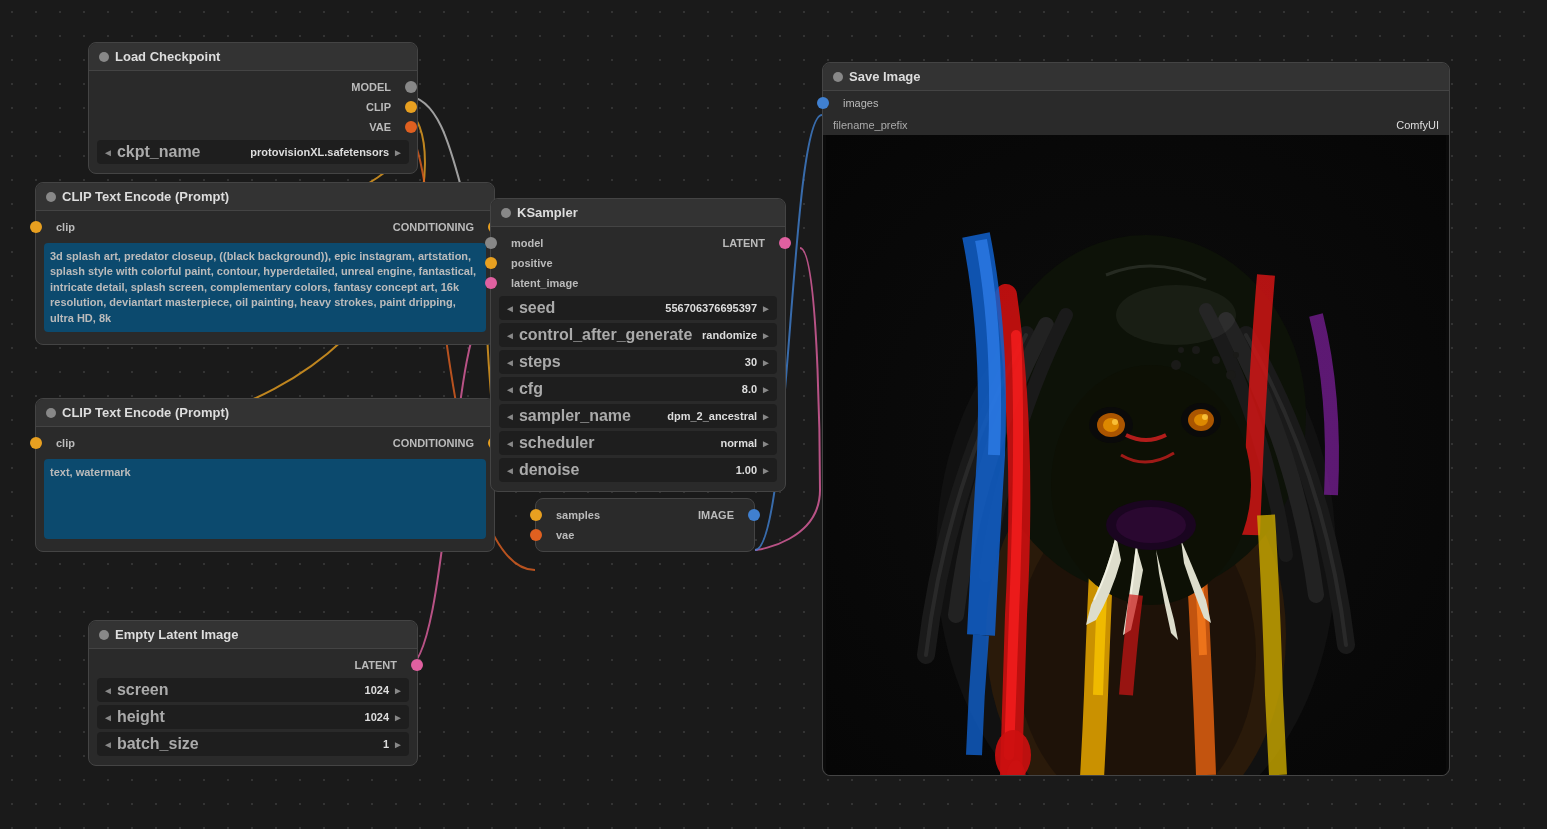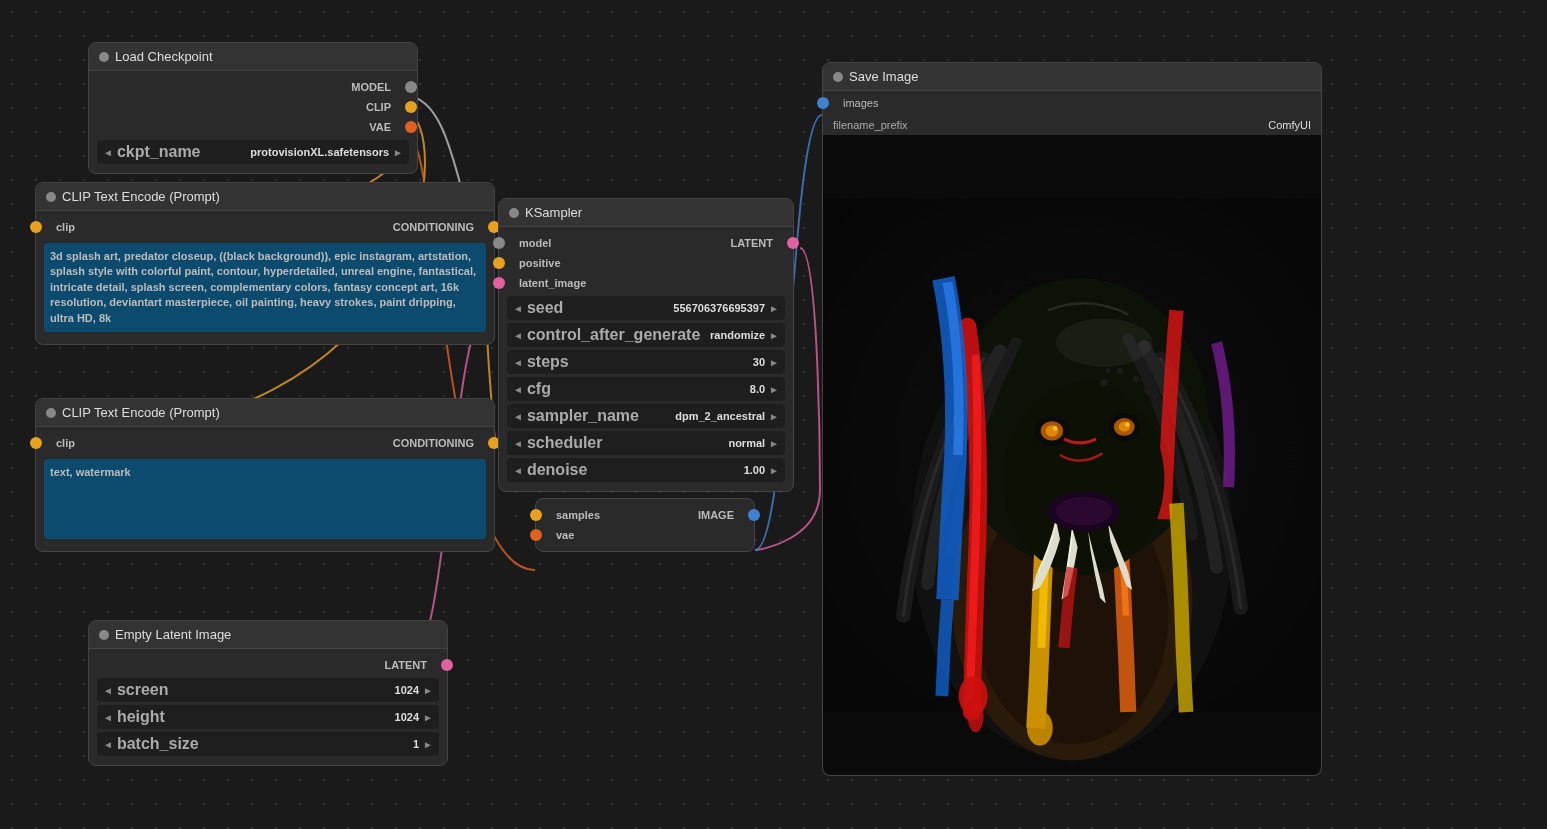--- a/index.html
+++ b/index.html
@@ -38,21 +38,21 @@
     .node-dot {
       width: 10px;
       height: 10px;
       border-radius: 50%;
       background: #888;
       flex-shrink: 0;
     }
 
     .node-title {
       font-size: 13px;
-      font-weight: normal;
+      font-weight: bold;
       color: #ddd;
     }
 
     .node-body {
       padding: 6px 0;
       font-weight: bold;
     }
 
     .port-row {
       display: flex;
@@ -175,43 +175,42 @@
     #node-clip2 {
       left: 35px;
       top: 398px;
       width: 460px;
     }
 
     
     #node-latent {
       left: 88px;
       top: 620px;
-      width: 360px;
+      width: 330px;
     }
 
     
     #node-ksampler {
       left: 490px;
       top: 198px;
       width: 296px;
-      margin-left: 8px;
     }
 
     
     #node-vae {
       left: 535px;
       top: 498px;
       width: 220px;
     }
 
     
     #node-save {
       left: 822px;
       top: 62px;
-      width: 500px;
+      width: 628px;
     }
 
     .save-image-body {
       padding: 0;
     }
 
     .filename-row {
       display: flex;
       align-items: center;
       justify-content: space-between;

